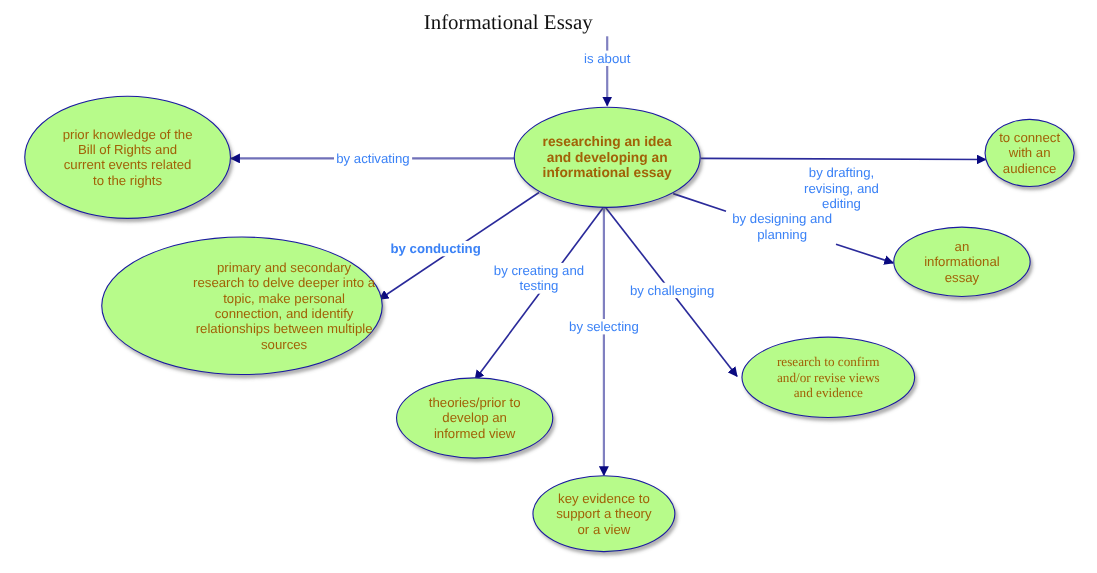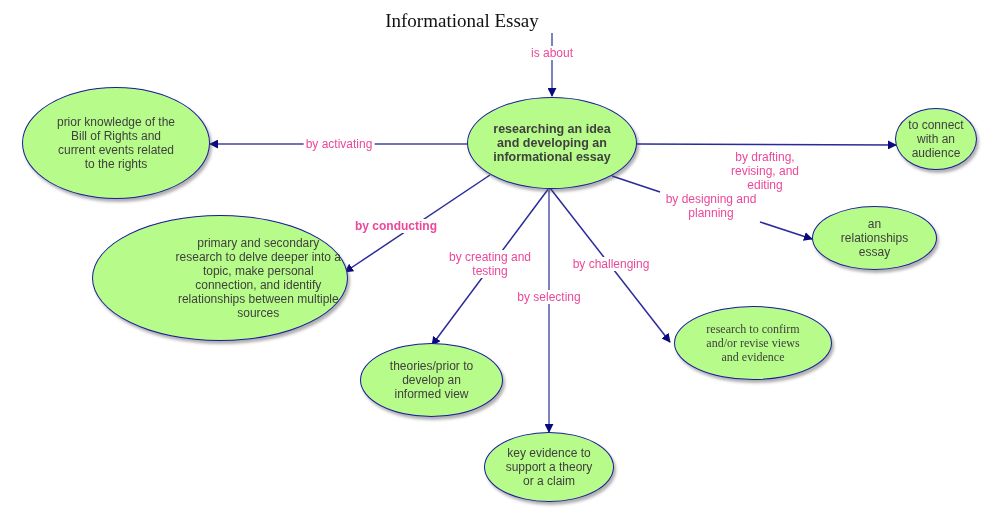--- a/index.html
+++ b/index.html
@@ -8,28 +8,28 @@
   .title {
     position: absolute; left: 0; width: 997px; top: 10px; text-align: center;
     font-family: "Liberation Serif", serif; font-size: 19px; color: #111;
     margin-left: 127px; width: 670px;
   }
   .node {
     position: absolute; box-sizing: border-box;
     background: #b7fb8a; border: 1.5px solid #1a1aa0; border-radius: 50%;
     box-shadow: 2px 3px 3px rgba(80,80,80,0.45);
     display: flex; align-items: center; justify-content: center; text-align: center;
-    font-family: "Liberation Sans", sans-serif; font-size: 12px; line-height: 14px; color: #404040;
+    font-family: "Liberation Sans", sans-serif; font-size: 12px; line-height: 14px; color: #a16207;
     cursor: pointer;
   }
   .node span { display: block; white-space: pre-line; padding: 0 6px; }
   .node.bold span { font-weight: bold; font-size: 12.5px; text-align: center; }
   .link-label {
     position: absolute; background: #fff; text-align: center;
-    font-family: "Liberation Sans", sans-serif; font-size: 12px; line-height: 14px; color: #ec4899;
+    font-family: "Liberation Sans", sans-serif; font-size: 12px; line-height: 14px; color: #3b82f6;
     white-space: pre-line; padding: 0 2px; transform: translate(-50%, -50%);
   }
 </style>
 </head>
 <body>
 
 <svg id="canvas" viewBox="0 0 997 521">
   <defs>
     <marker id="arr" viewBox="0 0 10 10" refX="9" refY="5" markerWidth="9" markerHeight="9" orient="auto" markerUnits="userSpaceOnUse">
       <path d="M0,0 L10,5 L0,10 z" fill="#0a0a80"></path>
@@ -57,21 +57,21 @@
 <div class="title">Informational Essay</div>
 
 <div class="link-label" style="left:552px; top:53px;">is about</div>
 <div class="link-label" style="left:339px; top:144px;">by activating</div>
 <div class="link-label" style="left:765px; top:144px;margin-top:27px;">by drafting,
 revising, and
 editing</div>
 <div class="link-label" style="left:396px; top:226px;font-weight:bold;">by conducting</div>
 <div class="link-label" style="left:711px; top:206px;">by designing and
 planning</div>
-<div class="link-label" style="left:490px; top:264px;">by creating and
+<div class="link-label" style="left:490px; top:253px;">by creating and
 testing</div>
 <div class="link-label" style="left:611px; top:264px;">by challenging</div>
 <div class="link-label" style="left:549px; top:297px;">by selecting</div>
 
 <div class="node bold" style="left:467px; top:97px; width:170px; height:92px;">
     <span>researching an idea
 and developing an
 informational essay</span>
   </div>
 
@@ -92,33 +92,33 @@
     <span>primary and secondary
 research to delve deeper into a
 topic, make personal
 connection, and identify
 relationships between multiple
 sources</span>
   </div>
 
 <div class="node" style="left:812px; top:206px; width:125px; height:64px;">
     <span>an
-relationships
+informational
 essay</span>
   </div>
 
 <div class="node" style="left:360px; top:343px; width:143px; height:74px;">
     <span>theories/prior to
 develop an
 informed view</span>
   </div>
 
 <div class="node" style="left:484px; top:432px; width:130px; height:70px;">
     <span>key evidence to
 support a theory
-or a claim</span>
+or a view</span>
   </div>
 
 <div class="node" style="left:674px; top:306px; width:158px; height:74px;font-family:Liberation Serif, serif;">
     <span>research to confirm
 and/or revise views
 and evidence</span>
   </div>
 
 </body></html>

